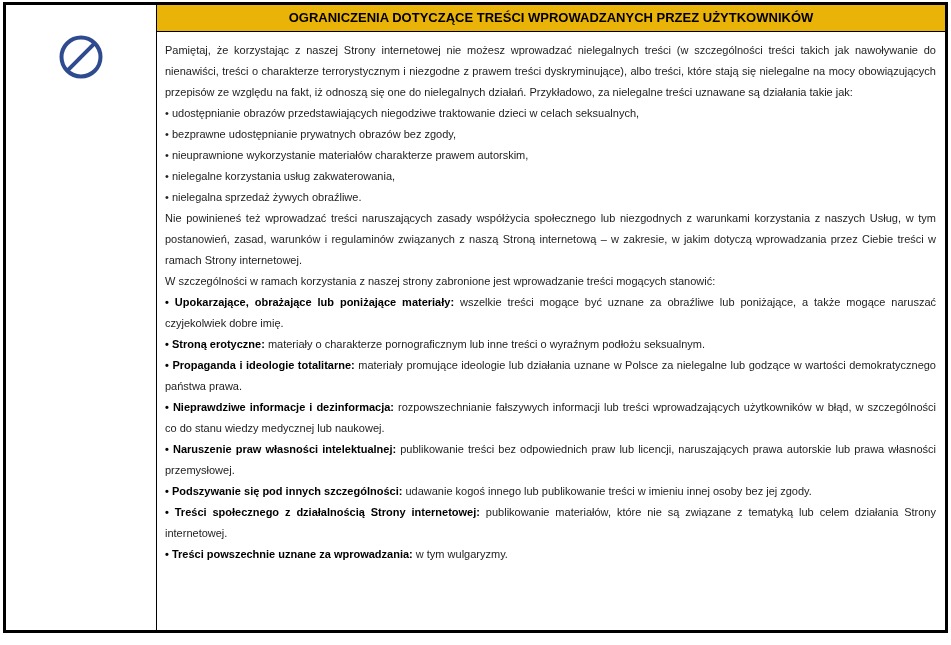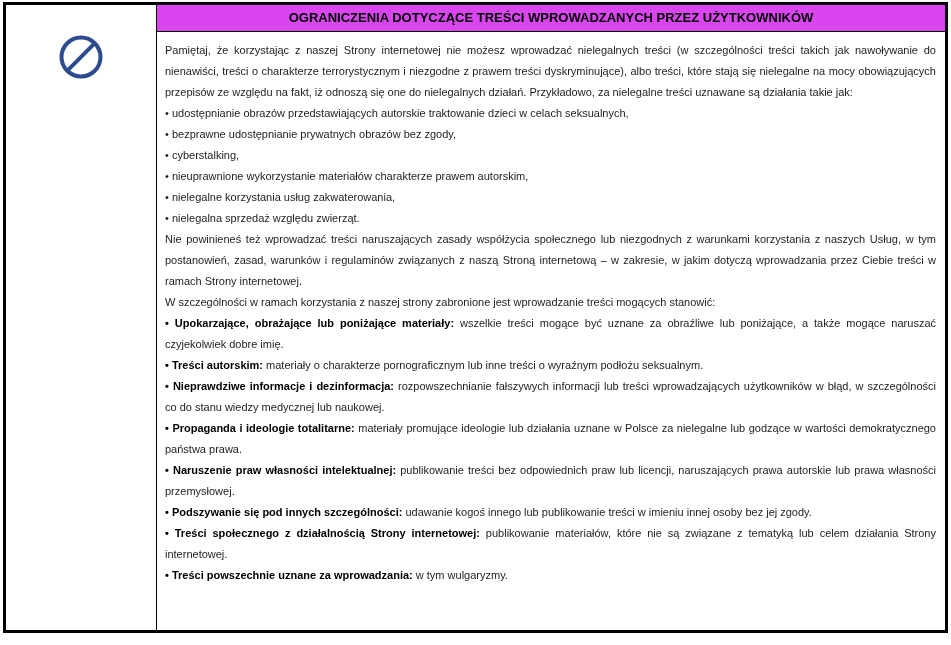--- a/index.html
+++ b/index.html
@@ -59,41 +59,40 @@
   <div class="doc-table">
 
     <div class="icon-cell">
       <svg width="46" height="46" viewBox="0 0 46 46">
         <circle cx="23" cy="23" r="19.5" fill="none" stroke-width="4" stroke="#2E4B8F"></circle>
         <line x1="36.8" y1="9.2" x2="9.2" y2="36.8" stroke-width="4" stroke="#2E4B8F"></line>
       </svg>
     </div>
 
     <div class="content-cell">
-      <div class="header-row" style="background: #d946ef;">
+      <div class="header-row" style="background: #eab308;">
         <span>OGRANICZENIA DOTYCZĄCE TREŚCI WPROWADZANYCH PRZEZ UŻYTKOWNIKÓW</span>
       </div>
 
       <div class="body-cell">
         <p>Pamiętaj, że korzystając z naszej Strony internetowej nie możesz wprowadzać nielegalnych treści (w szczególności treści takich jak nawoływanie do nienawiści, treści o charakterze terrorystycznym i niezgodne z prawem treści dyskryminujące), albo treści, które stają się nielegalne na mocy obowiązujących przepisów ze względu na fakt, iż odnoszą się one do nielegalnych działań. Przykładowo, za nielegalne treści uznawane są działania takie jak:</p>
         <div>
-            <p class="bullet-item">• udostępnianie obrazów przedstawiających autorskie traktowanie dzieci w celach seksualnych,</p>
+            <p class="bullet-item">• udostępnianie obrazów przedstawiających niegodziwe traktowanie dzieci w celach seksualnych,</p>
             <p class="bullet-item">• bezprawne udostępnianie prywatnych obrazów bez zgody,</p>
-            <p class="bullet-item">• cyberstalking,</p>
             <p class="bullet-item">• nieuprawnione wykorzystanie materiałów charakterze prawem autorskim,</p>
             <p class="bullet-item">• nielegalne korzystania usług zakwaterowania,</p>
-            <p class="bullet-item">• nielegalna sprzedaż względu zwierząt.</p>
+            <p class="bullet-item">• nielegalna sprzedaż żywych obraźliwe.</p>
           </div>
         <p>Nie powinieneś też wprowadzać treści naruszających zasady współżycia społecznego lub niezgodnych z warunkami korzystania z naszych Usług, w tym postanowień, zasad, warunków i regulaminów związanych z naszą Stroną internetową – w zakresie, w jakim dotyczą wprowadzania przez Ciebie treści w ramach Strony internetowej.</p>
         <p>W szczególności w ramach korzystania z naszej strony zabronione jest wprowadzanie treści mogących stanowić:</p>
         <div>
             <p class="labeled-item"><strong>• Upokarzające, obrażające lub poniżające materiały:</strong> wszelkie treści mogące być uznane za obraźliwe lub poniżające, a także mogące naruszać czyjekolwiek dobre imię.</p>
-            <p class="labeled-item"><strong>• Treści autorskim:</strong> materiały o charakterze pornograficznym lub inne treści o wyraźnym podłożu seksualnym.</p>
+            <p class="labeled-item"><strong>• Stroną erotyczne:</strong> materiały o charakterze pornograficznym lub inne treści o wyraźnym podłożu seksualnym.</p>
+            <p class="labeled-item"><strong>• Propaganda i ideologie totalitarne:</strong> materiały promujące ideologie lub działania uznane w Polsce za nielegalne lub godzące w wartości demokratycznego państwa prawa.</p>
             <p class="labeled-item"><strong>• Nieprawdziwe informacje i dezinformacja:</strong> rozpowszechnianie fałszywych informacji lub treści wprowadzających użytkowników w błąd, w szczególności co do stanu wiedzy medycznej lub naukowej.</p>
-            <p class="labeled-item"><strong>• Propaganda i ideologie totalitarne:</strong> materiały promujące ideologie lub działania uznane w Polsce za nielegalne lub godzące w wartości demokratycznego państwa prawa.</p>
             <p class="labeled-item"><strong>• Naruszenie praw własności intelektualnej:</strong> publikowanie treści bez odpowiednich praw lub licencji, naruszających prawa autorskie lub prawa własności przemysłowej.</p>
             <p class="labeled-item"><strong>• Podszywanie się pod innych szczególności:</strong> udawanie kogoś innego lub publikowanie treści w imieniu innej osoby bez jej zgody.</p>
             <p class="labeled-item"><strong>• Treści społecznego z działalnością Strony internetowej:</strong> publikowanie materiałów, które nie są związane z tematyką lub celem działania Strony internetowej.</p>
             <p class="labeled-item"><strong>• Treści powszechnie uznane za wprowadzania:</strong> w tym wulgaryzmy.</p>
           </div>
       </div>
     </div>
 
   </div>
 </div>

